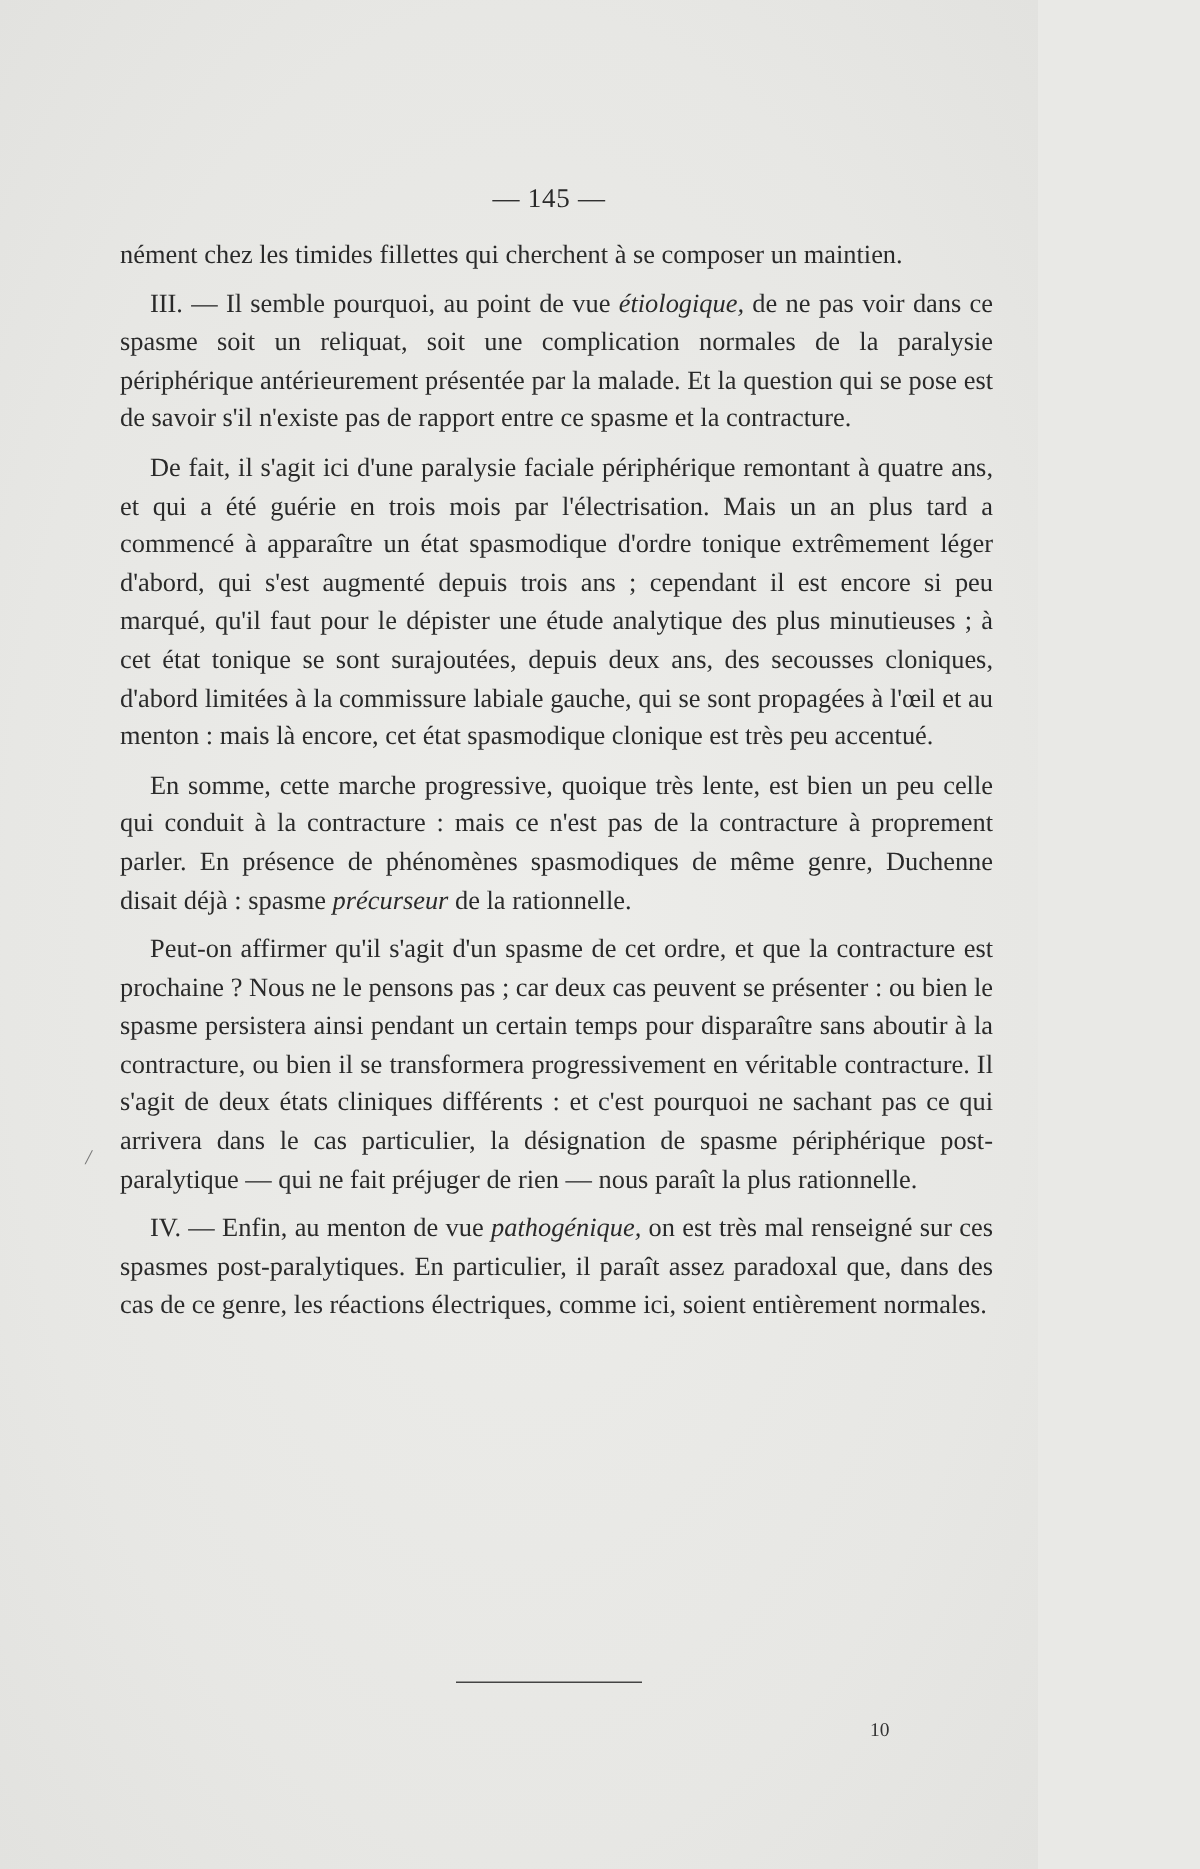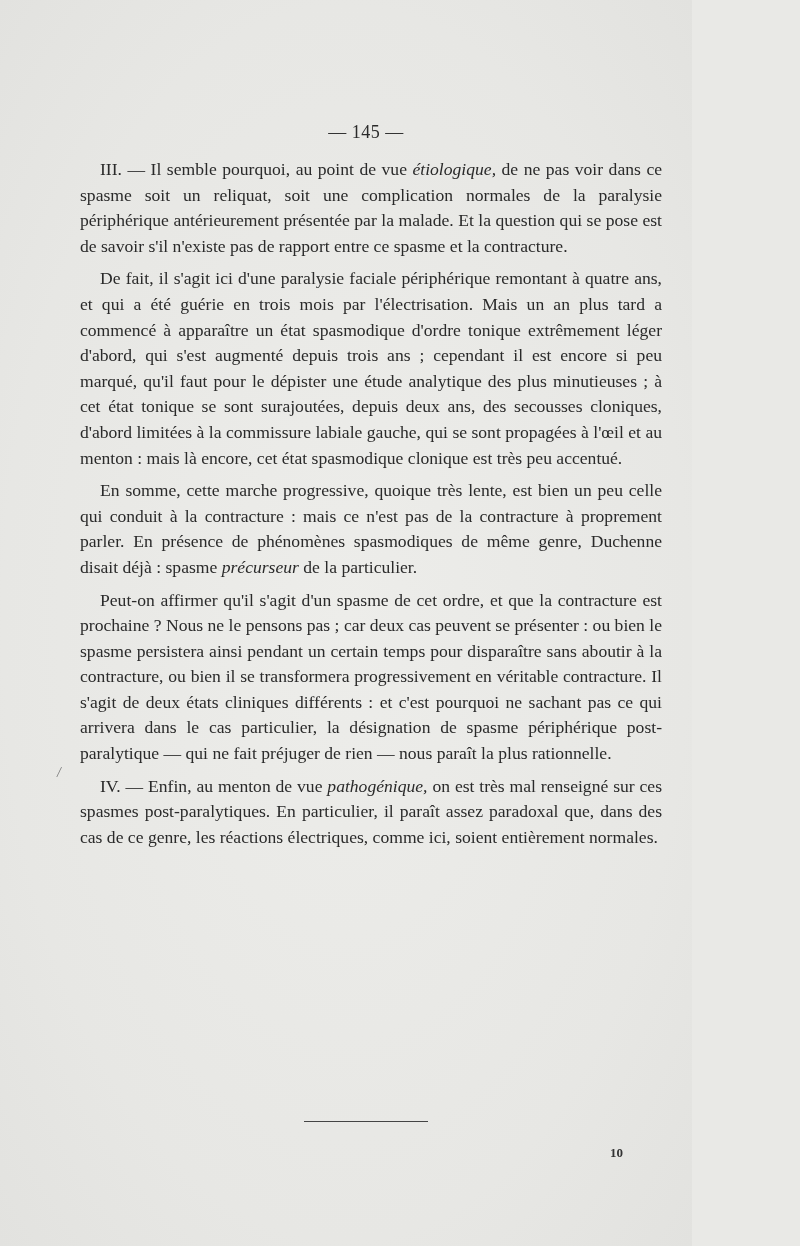--- a/index.html
+++ b/index.html
@@ -27,36 +27,37 @@
   .body-text p { margin: 0; }
   .body-text p.indent { text-indent: 20px; }
   .body-text p + p { margin-top: 7px; }
   .body-text p.tight { margin-top: 0; }
   em { font-style: italic; }
   .rule {
     position: absolute; left: 304px; top: 1121px; width: 124px; height: 1px;
     background: #444;
   }
   .sig {
-    position: absolute; left: 610px; top: 1145px; font-size: 13px; font-weight: bold; color: #333;
+    position: absolute; left: 580px; top: 1145px; font-size: 13px; font-weight: normal; color: #333;
   }
   .margin-mark {
     position: absolute; left: 57px; top: 765px; font-size: 14px; color: #777; font-style: italic;
   }
 </style>
 </head>
 <body>
 
 <div class="page">
   <div class="folio">— 145 —</div>
 
   <div class="body-text">
+    <p class="tight"><span>nément chez les timides fillettes qui cherchent à se composer un maintien.</span></p>
     <p class="indent"><span>III. — Il semble pourquoi, au point de vue </span><em>étiologique,</em><span> de ne pas voir dans ce spasme soit un reliquat, soit une complication normales de la paralysie périphérique antérieurement présentée par la malade. Et la question qui se pose est de savoir s'il n'existe pas de rapport entre ce spasme et la contracture.</span></p>
     <p class="indent"><span>De fait, il s'agit ici d'une paralysie faciale périphérique remontant à quatre ans, et qui a été guérie en trois mois par l'électrisation. Mais un an plus tard a commencé à apparaître un état spasmodique d'ordre tonique extrêmement léger d'abord, qui s'est augmenté depuis trois ans ; cependant il est encore si peu marqué, qu'il faut pour le dépister une étude analytique des plus minutieuses ; à cet état tonique se sont surajoutées, depuis deux ans, des secousses cloniques, d'abord limitées à la commissure labiale gauche, qui se sont propagées à l'œil et au menton : mais là encore, cet état spasmodique clonique est très peu accentué.</span></p>
-    <p class="indent"><span>En somme, cette marche progressive, quoique très lente, est bien un peu celle qui conduit à la contracture : mais ce n'est pas de la contracture à proprement parler. En présence de phénomènes spasmodiques de même genre, Duchenne disait déjà : spasme </span><em>précurseur</em><span> de la particulier.</span></p>
+    <p class="indent"><span>En somme, cette marche progressive, quoique très lente, est bien un peu celle qui conduit à la contracture : mais ce n'est pas de la contracture à proprement parler. En présence de phénomènes spasmodiques de même genre, Duchenne disait déjà : spasme </span><em>précurseur</em><span> de la rationnelle.</span></p>
     <p class="indent"><span>Peut-on affirmer qu'il s'agit d'un spasme de cet ordre, et que la contracture est prochaine ? Nous ne le pensons pas ; car deux cas peuvent se présenter : ou bien le spasme persistera ainsi pendant un certain temps pour disparaître sans aboutir à la contracture, ou bien il se transformera progressivement en véritable contracture. Il s'agit de deux états cliniques différents : et c'est pourquoi ne sachant pas ce qui arrivera dans le cas particulier, la désignation de spasme périphérique post-paralytique — qui ne fait préjuger de rien — nous paraît la plus rationnelle.</span></p>
     <p class="indent"><span>IV. — Enfin, au menton de vue </span><em>pathogénique,</em><span> on est très mal renseigné sur ces spasmes post-paralytiques. En particulier, il paraît assez paradoxal que, dans des cas de ce genre, les réactions électriques, comme ici, soient entièrement normales.</span></p>
   </div>
 
   <div class="margin-mark">/</div>
   <div class="rule"></div>
   <div class="sig">10</div>
 </div>
 
 </body></html>

